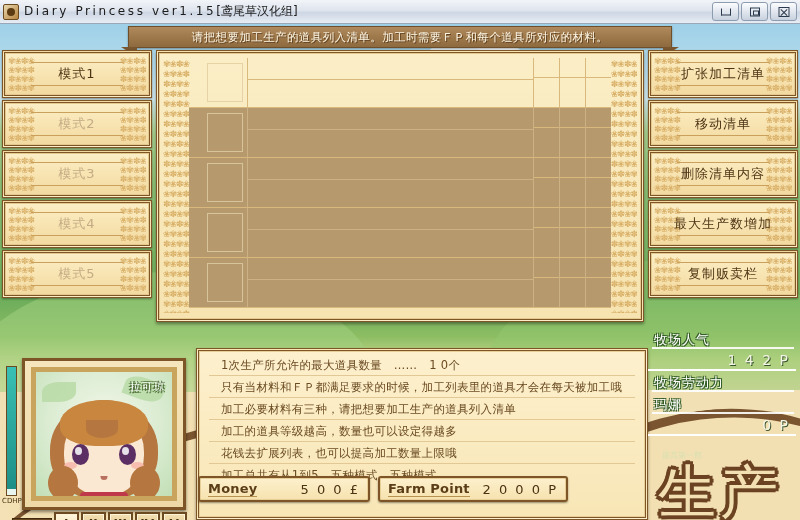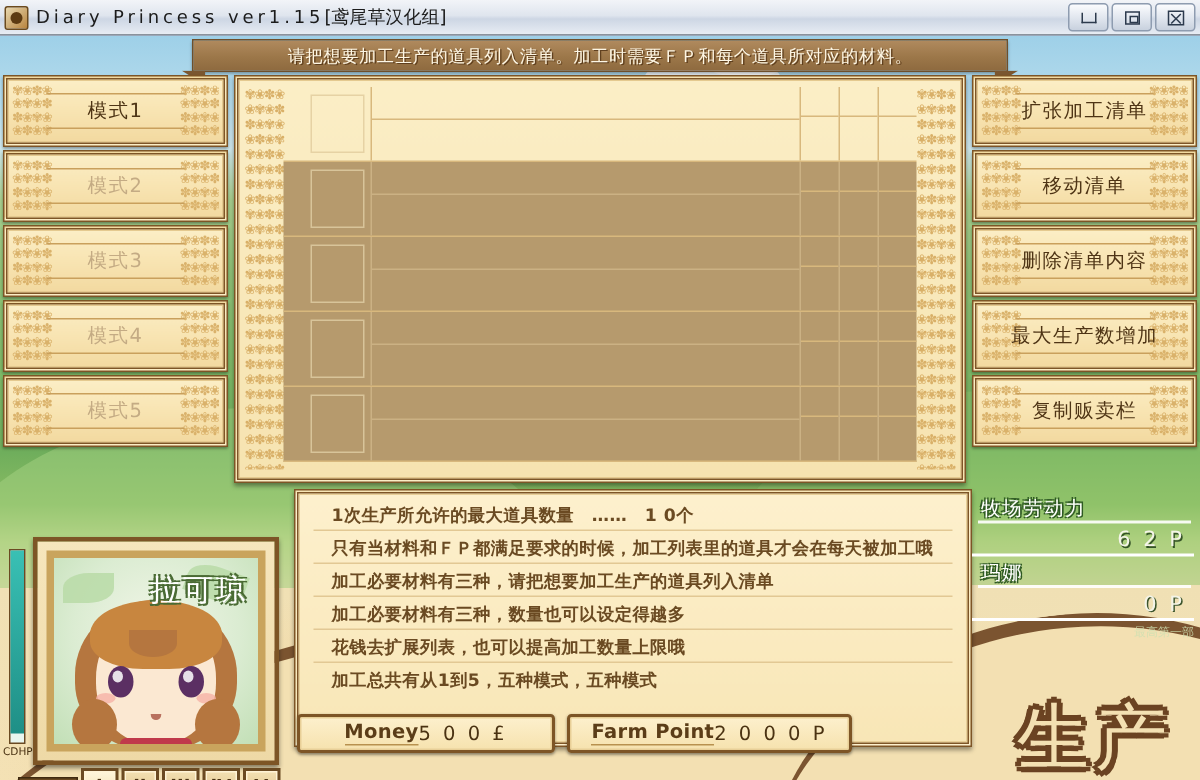--- a/index.html
+++ b/index.html
@@ -163,41 +163,40 @@
     content:""; position:absolute; left:0; right:0; bottom:0; height:29px; background:transparent;
     border-top:1px solid #d8b87d;
   }
   .row.locked .namecell::after, .row.locked .minicell, .row.locked .namecell {
     border-color:#cbb184;
   }
   .row.locked .namecell::after{ background:#cbb184; }
 
   
   .infopanel {
-    position:absolute; left:196px; top:302px; width:452px; height:172px;
+    position:absolute; left:196px; top:324px; width:452px; height:172px;
     background: linear-gradient(180deg,#fdf0cd,#f8e6b6);
     border:3px double #7d5526;
     box-shadow: 0 2px 3px rgba(0,0,0,.4), inset 0 0 0 1px #e8cf97;
     padding:3px 10px;
-    font-weight:bold;
   }
   .iline {
     height:22px; line-height:22px; font-size:11.5px; color:#6a4a22;
     border-bottom:1px solid #e2c894; white-space:nowrap; padding-left:12px;
     letter-spacing:.3px;
   }
   .iline:last-child{ border-bottom:none; }
 
   
   .moneybar {
     position:absolute; height:26px;
     background: linear-gradient(180deg,#fdf0cd,#f6e2ae);
     border:2px solid #7d5526; border-radius:3px;
     box-shadow:0 1px 2px rgba(0,0,0,.4), inset 0 0 0 1px #e8cf97;
-    display:flex; align-items:center; justify-content:center;
+    display:flex; align-items:center; justify-content:space-between;
     padding:0 8px;
   }
   .moneybar .k { font-size:13px; color:#5b3d18; font-weight:bold; letter-spacing:.2px;
     border-bottom:1px solid #b8914f; }
   .moneybar .v { font-size:13px; color:#4a3212; letter-spacing:2px; }
   #money-bar { left:198px; top:452px; width:172px; }
   #fp-bar { left:378px; top:452px; width:190px; }
 
   
   .statpanel { position:absolute; right:4px; top:306px; width:148px; }
@@ -210,21 +209,21 @@
   .statname::after{
     content:""; position:absolute; left:4px; right:2px; bottom:1px; height:2px;
     background:#ffffff; opacity:.9;
   }
   .statval {
     height:21px; line-height:21px; font-size:14px; color:#f4f4e8; text-align:right;
     padding-right:6px; letter-spacing:2px;
     text-shadow: 1px 1px 0 rgba(40,70,30,.9);
     border-bottom:2px solid #ffffff;
   }
-  .statnote{ font-size:8px; color:#cfe0b2; padding-left:14px; margin-top:2px; opacity:.8;text-align:right;}
+  .statnote{ font-size:8px; color:#cfe0b2; padding-left:14px; margin-top:14px; opacity:.8;}
 
   
   .guestbar {
     position:absolute; left:14px; top:316px; width:146px; height:15px;
     border:1px solid #7d5526; background:#f6e8c4; display:flex; align-items:center;
   }
   .guestbar .gl {
     font-size:10px; color:#fdf3dc; background:#8a6434; padding:0 3px; height:100%;
     line-height:15px; letter-spacing:.5px; border-right:1px solid #6b4a22;
   }
@@ -240,21 +239,21 @@
   }
   .pframe {
     width:100%; height:100%; border:5px solid #c9a45d; position:relative; overflow:hidden;
     background: radial-gradient(circle at 50% 40%, #f2f6e8 0%, #dbecd2 55%, #c2dfb6 100%);
   }
   .pframe .leaf{position:absolute;background:#b9dba7;border-radius:50% 0 50% 0;opacity:.85;}
   .pframe .leaf.l1{left:6px;top:10px;width:34px;height:20px;}
   .pframe .leaf.l2{right:8px;top:6px;width:40px;height:22px;transform:rotate(20deg);}
   .pframe .leaf.l3{left:14px;bottom:14px;width:30px;height:18px;transform:rotate(-15deg);}
   .charname{
-    position:absolute; right:6px; top:8px; font-size:20px; color:#ffffff; letter-spacing:2px;
+    position:absolute; right:6px; top:8px; font-size:10px; color:#ffffff; letter-spacing:2px;
     text-shadow: 1.5px 1.5px 0 #4a6b34, -1.5px 1.5px 0 #4a6b34, 1.5px -1.5px 0 #4a6b34, -1.5px -1.5px 0 #4a6b34;
     z-index:5;
     padding-left:12px;
   }
   
   .face{position:absolute;left:50%;bottom:-6px;transform:translateX(-50%);width:108px;height:112px;}
   .hair-back{position:absolute;left:0;top:10px;width:108px;height:100px;background:#b5763f;border-radius:50% 50% 45% 45%;}
   .head{position:absolute;left:14px;top:18px;width:80px;height:88px;background:#fbe8d2;border-radius:50% 50% 46% 46%;}
   .bangs{position:absolute;left:10px;top:10px;width:88px;height:46px;background:#c8863f;border-radius:50% 50% 40% 40%;}
   .bangs::after{content:"";position:absolute;left:26px;top:20px;width:32px;height:18px;background:#b5763f;border-radius:0 0 50% 50%;}
@@ -290,21 +289,21 @@
     width:25px; height:24px;
     background: linear-gradient(180deg,#f3e0b2,#dcc08a);
     border:2px solid #6b4a22; box-shadow: inset 0 0 0 1px #fff3d6;
     display:flex; align-items:center; justify-content:center;
     font-size:12px; color:#4a3212; font-weight:bold;
   }
   .rnum.sel{ background:linear-gradient(180deg,#fff6dc,#f0dcab); }
 
   
   .bigword{
-    position:absolute; right:18px; bottom:6px; font-size:48px; color:#f3e0b2;
+    position:absolute; right:18px; bottom:6px; font-size:58px; color:#f3e0b2;
     letter-spacing:4px; line-height:44px;
     text-shadow: 3px 3px 0 #6b4322, -3px 3px 0 #6b4322, 3px -3px 0 #6b4322, -3px -3px 0 #6b4322,
                  0 4px 0 #6b4322, 4px 0 0 #6b4322, -4px 0 0 #6b4322, 0 -4px 0 #6b4322;
   }
 </style>
 </head>
 <body>
 
 <div id="app">
 
@@ -461,38 +460,41 @@
         <span class="lbl">复制贩卖栏</span>
         <div class="rule b"></div>
         <div class="orn r">✾❀✽❀<br>❀✾❀✽<br>✽❀✾❀<br>❀✽❀✾</div>
       </div>
     </div>
 
     <div class="infopanel">
       <div class="iline">1次生产所允许的最大道具数量　……　1 0个</div>
       <div class="iline">只有当材料和ＦＰ都满足要求的时候，加工列表里的道具才会在每天被加工哦</div>
       <div class="iline">加工必要材料有三种，请把想要加工生产的道具列入清单</div>
-      <div class="iline">加工必要材料有三种，数量也可以设定得越多</div>
+      <div class="iline">加工的道具等级越高，数量也可以设定得越多</div>
       <div class="iline">花钱去扩展列表，也可以提高加工数量上限哦</div>
       <div class="iline">加工总共有从1到5，五种模式，五种模式</div>
     </div>
 
     <div class="moneybar" id="money-bar">
       <span class="k">Money</span>
       <span class="v">5 0 0 £</span>
     </div>
     <div class="moneybar" id="fp-bar">
       <span class="k">Farm Point</span>
       <span class="v">2 0 0 0 P</span>
     </div>
 
     <div class="statpanel">
       <div class="statrow">
+        <div class="statname">牧场人气</div>
+        <div class="statval">1 4 2 P</div>
+      </div>
+      <div class="statrow">
         <div class="statname">牧场劳动力</div>
-        <div class="statval">6 2 P</div>
       </div>
       <div class="statrow">
         <div class="statname">玛娜</div>
         <div class="statval">0 P</div>
       </div>
       <div class="statnote">最高第一部</div>
     </div>
 
 
     <div class="hpbar">

